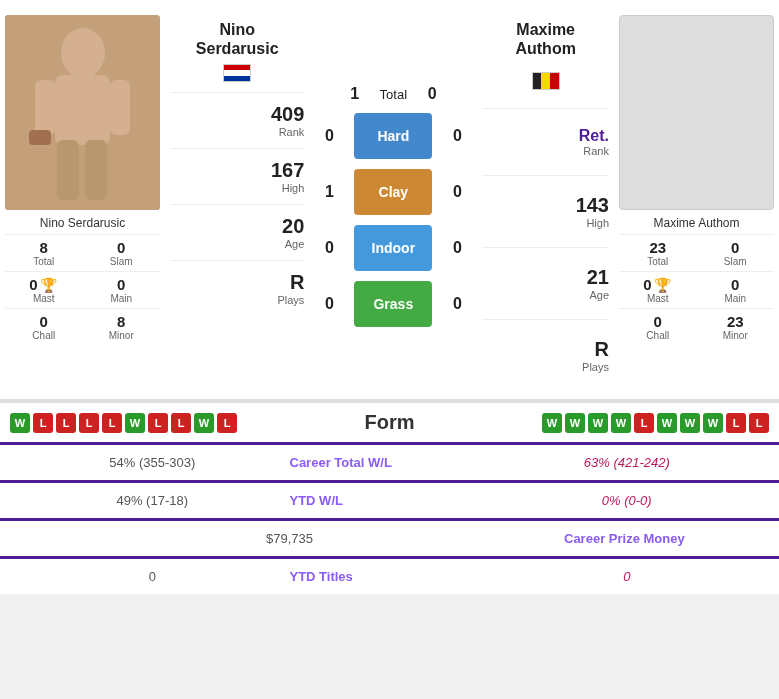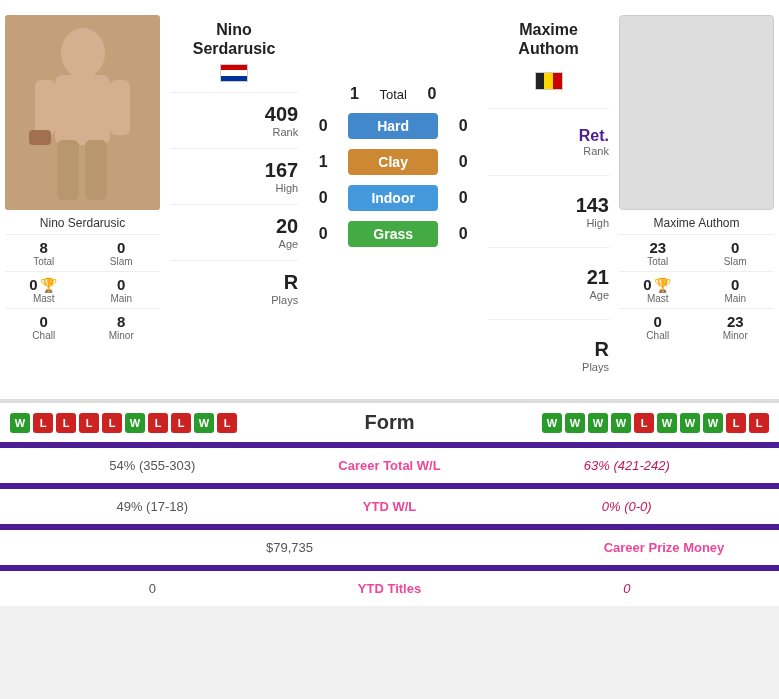--- a/index.html
+++ b/index.html
@@ -147,22 +147,22 @@
 
     .score-num {
       font-size: 16px;
       font-weight: bold;
       color: #222;
       width: 30px;
       text-align: center;
     }
 
     .surface-btn {
-      width: 90px;
-      padding: 5px 0;
+      width: 78px;
+      padding: 15px 0;
       border-radius: 4px;
       text-align: center;
       color: #fff;
       font-size: 14px;
       font-weight: bold;
     }
 
     .surface-hard { background: #4488cc; }
     .surface-clay { background: #cc8833; }
     .surface-indoor { background: #4499dd; }
@@ -257,37 +257,36 @@
     }
 
     
     .stats-rows {
       background: #fff;
     }
 
     .stats-row {
       display: flex;
       align-items: center;
-      border-top: 6px solid #4c1d95;
+      border-top: 3px solid #4c1d95;
       padding: 10px 15px;
     }
 
     .stats-row-left {
       flex: 1;
       text-align: center;
       font-size: 13px;
       color: #555;
     }
 
     .stats-row-center {
       width: 200px;
-      text-align: center;
       font-size: 13px;
       font-weight: bold;
-      color: #ec4899;
+      color: #8b5cf6;
     }
 
     .stats-row-right {
       flex: 1;
       text-align: center;
       font-size: 13px;
       color: #be185d;
       font-style: italic;
     }
 

